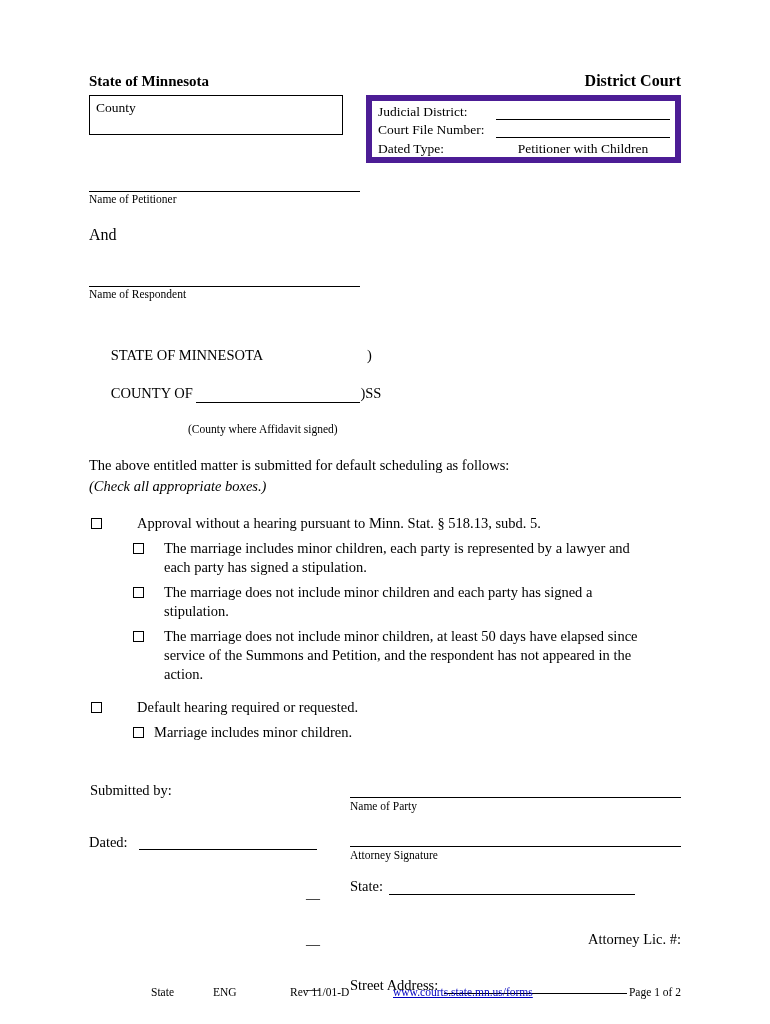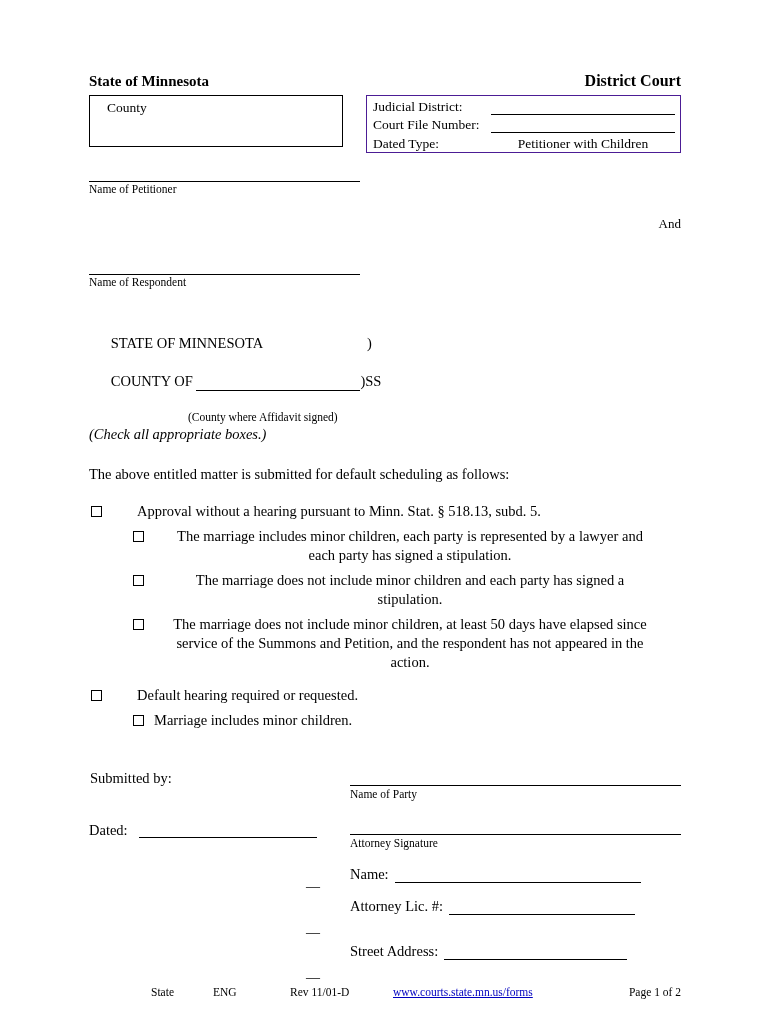--- a/index.html
+++ b/index.html
@@ -43,29 +43,29 @@
     font-weight: bold;
   }
 
   .boxes {
     display: flex;
     margin-top: 5px;
     justify-content: space-between;
   }
   .county-box {
     width: 254px;
-    height: 52px;
+    height: 40px;
     border: 1px solid #000;
     box-sizing: border-box;
-    padding: 4px 17px;
+    padding: 4px 6px;
     font-size: 13.5px;
   }
   .case-box {
     width: 315px;
-    border: 1px solid #4c1d95;
+    border: 6px solid #4c1d95;
     box-sizing: border-box;
     padding: 0;
     font-size: 13.5px;
   }
   .case-line {
     display: flex;
     align-items: flex-end;
     height: 18.5px;
     padding: 0 5px 0 6px;
     box-sizing: border-box;
@@ -95,23 +95,22 @@
   .sig-rule {
     border-bottom: 1px solid #000;
     width: 271px;
     height: 28px;
   }
   .tiny {
     font-size: 11.5px;
     line-height: 14px;
   }
   .and-line {
-    font-size: 13px;
+    font-size: 16px;
     margin-top: 20px;
-    text-align: right;
   }
 
   .venue {
     font-size: 14.5px;
     line-height: 19px;
     margin-top: 26px;
     white-space: pre;
   }
   .venue .ul {
     display: inline-block;
@@ -131,21 +130,20 @@
     line-height: 19px;
   }
   .italic { font-style: italic; }
 
   
   .cbrow {
     display: flex;
     align-items: flex-start;
     font-size: 14.5px;
     line-height: 19px;
-    text-align: center;
   }
   .cb {
     width: 11px;
     height: 11px;
     border: 1px solid #000;
     box-sizing: border-box;
     flex: 0 0 11px;
     margin-top: 4px;
   }
   .cb-lv1 { margin-left: 2px; }
@@ -274,22 +272,22 @@
 
     <div class="sig-rule" style="margin-top:14px;"></div>
     <div class="tiny">Name of Respondent</div>
 
     <div class="venue">
       <span>STATE OF MINNESOTA</span><span style="display:inline-block;width:104px;"></span><span>)</span><br>
       <span>COUNTY OF</span> <span class="ul" style="width:164px;"></span><span>)SS</span>
     </div>
     <div class="venue-note">(County where Affidavit signed)</div>
 
+    <div class="para">The above entitled matter is submitted for default scheduling as follows:</div>
     <div class="para italic" style="margin-top:2px;">(Check all appropriate boxes.)</div>
-    <div class="para">The above entitled matter is submitted for default scheduling as follows:</div>
 
     <div class="cbrow l1">
       <span class="cb cb-lv1"></span>
       <span class="cb-gap1"></span>
       <span class="lvl1-text">Approval without a hearing pursuant to Minn. Stat. § 518.13, subd. 5.</span>
     </div>
     <div class="cbrow l2 indent1">
       <span class="cb"></span>
       <span class="cb-gap2"></span>
       <span class="lvl2-text">The marriage includes minor children, each party is represented by a lawyer and each party has signed a stipulation.</span>
@@ -322,24 +320,24 @@
       <div class="dated-rule"></div>
 
       <div class="right-col">
         <div class="rc-rule"></div>
         <div class="rc-cap">Name of Party</div>
 
         <div class="rc-rule" style="margin-top:19px;"></div>
         <div class="rc-cap">Attorney Signature</div>
 
         <div class="rc-field">
-          <span>Name:</span>
+          <span>State:</span>
           <span class="fl" style="max-width:246px;"></span>
         </div>
-        <div class="rc-field" style="margin-top:15px;">
+        <div class="rc-field" style="margin-top:36px;flex-direction:column;">
           <span>Attorney Lic. #:</span>
           <span class="fl" style="max-width:186px;"></span>
         </div>
         <div class="rc-field" style="margin-top:28px;">
           <span>Street Address:</span>
           <span class="fl" style="max-width:183px;"></span>
         </div>
 
       </div>
 

